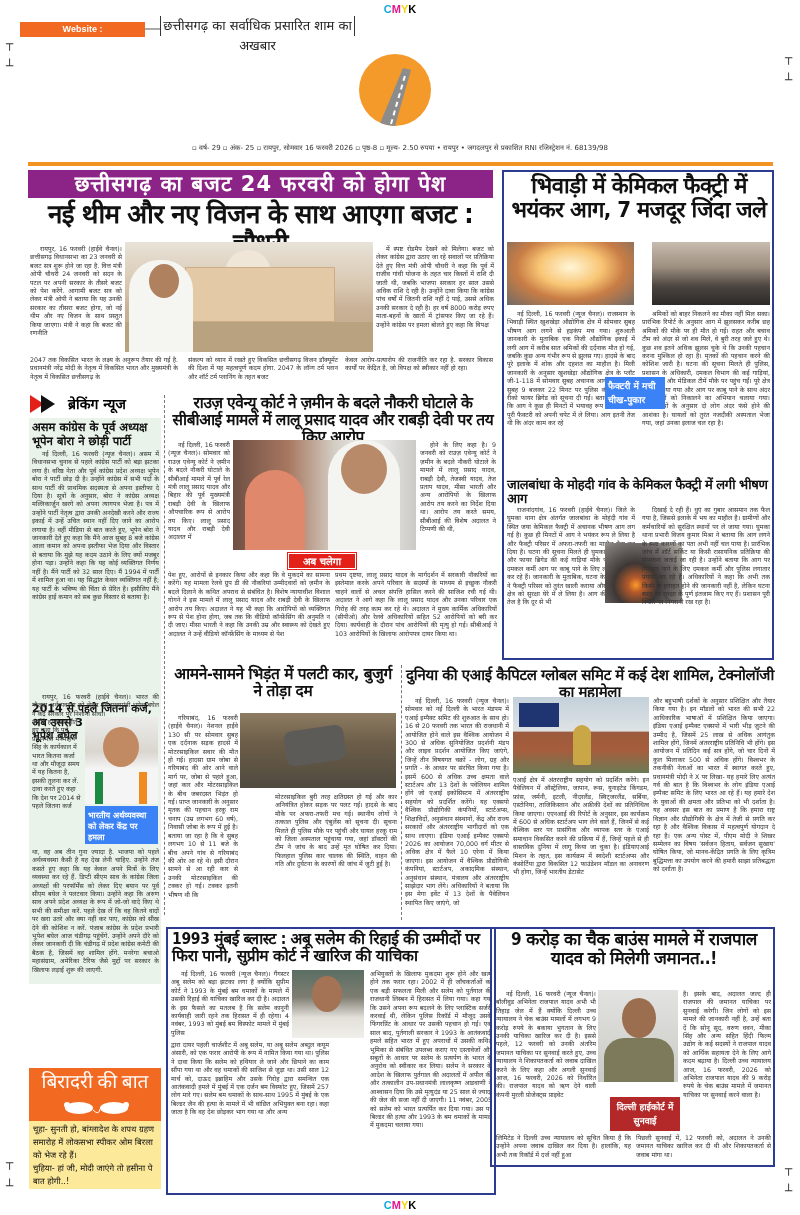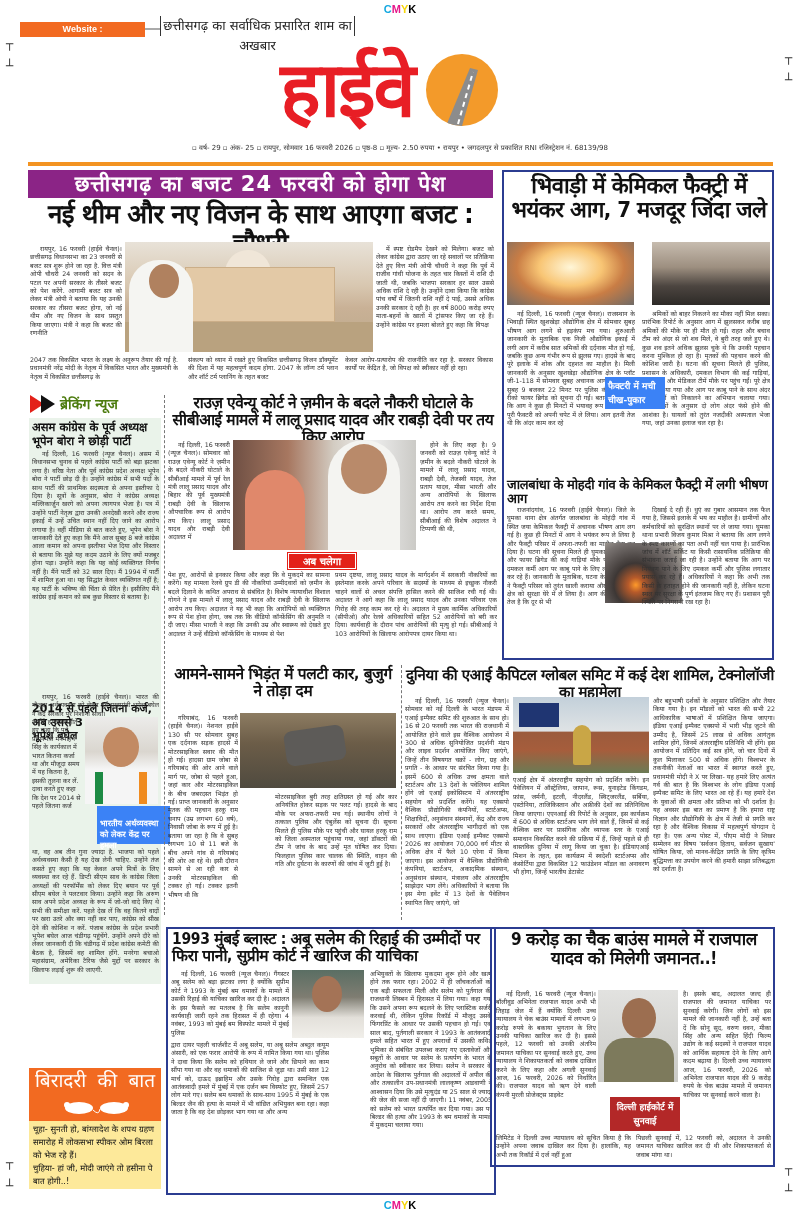--- a/index.html
+++ b/index.html
@@ -34,29 +34,29 @@
   .fire-img1 { left: 507px; top: 242px; width: 127px; height: 63px; background: radial-gradient(ellipse at 50% 40%, #fff6d8 0%, #f8c574 35%, #c97d45 60%, #6f6a66 100%); }
   .fire-img2 { left: 652px; top: 242px; width: 118px; height: 63px; background: linear-gradient(180deg,#c7bcaf 0%,#9d8f80 40%,#4c4540 70%,#2d2a27 100%); }
   .blue-tag { background: #3b82f6; color: #fff; font: bold 11px "DejaVu Sans", sans-serif; text-align: left; line-height: 15px; padding: 2px 3px; }
   .fire-tag { left: 605px; top: 377px; width: 60px; height: 32px; font-size: 9px; line-height: 14px; }
   .jal-headline { left: 507px; top: 478px; width: 262px; font-size: 13px; text-align: left; letter-spacing: -0.3px; }
   .smoke-img { left: 605px; top: 543px; width: 77px; height: 60px; background: radial-gradient(circle at 40% 70%, #ff9a2a 0%, #b65a2a 12%, #3d3735 35%, #787270 70%, #c5c0b5 100%); }
   .breaking { left: 30px; top: 395px; width: 130px; height: 22px; }
   .chev { display: inline-block; width: 0; height: 0; border-top: 9px solid transparent; border-bottom: 9px solid transparent; }
   .chev-red { border-left: 14px solid #e32119; }
   .chev-black { border-left: 14px solid #111; margin-left: -3px; }
-  .breaking-text { font: bold 14px "DejaVu Sans", sans-serif; color: #4d7c0f; vertical-align: top; margin-left: 0; line-height: 18px; }
+  .breaking-text { font: bold 14px "DejaVu Sans", sans-serif; color: #000000; vertical-align: top; margin-left: 8px; line-height: 18px; }
   .green-panel { left: 29px; top: 418px; width: 132px; height: 566px; background: #eaf3ea; }
   .assam-head { left: 32px; top: 420px; width: 128px; font-size: 11.5px; line-height: 14px; color: #111; }
   .debt-head { left: 32px; top: 665px; width: 128px; font-size: 11px; line-height: 13.5px; color: #111; margin-top: 37px; }
   .baghel-img { left: 85px; top: 717px; width: 73px; height: 87px; background: linear-gradient(180deg,#ececea 0%,#dad6cf 40%,#f5f5f5 60%,#f5f5f5 100%); }
   .baghel-face { position: absolute; left: 18px; top: 10px; width: 36px; height: 40px; border-radius: 50%; background: #c28a63; }
   .baghel-scarf { position: absolute; left: 10px; top: 55px; width: 52px; height: 32px; border-left: 8px solid #1d8a44; border-right: 8px solid #f08b1f; }
-  .baghel-tag { left: 85px; top: 806px; width: 73px; height: 38px; font-size: 8px; line-height: 11px; padding-top: 12px; margin-left: 12px; }
-  .biradari { left: 29px; top: 1068px; width: 132px; height: 53px; background: #f26a21; color: #fff; font-family: Liberation Mono, monospace; font-size: 19px; text-align: center; line-height: 28px; }
+  .baghel-tag { left: 85px; top: 806px; width: 73px; height: 38px; font-size: 8px; line-height: 11px; padding-top: 4px; }
+  .biradari { left: 29px; top: 1068px; width: 132px; height: 53px; background: #f26a21; color: #fff; font-family: Liberation Serif, serif; font-size: 19px; text-align: center; line-height: 28px; }
   .mice { position: absolute; left: 30px; top: 28px; width: 75px; height: 20px; }
   .joke { left: 29px; top: 1121px; width: 132px; height: 68px; background: #fde99a; font-size: 8.3px; line-height: 13px; padding: 2px 4px; color: #111; }
   .lalu-headline { left: 168px; top: 395px; width: 330px; font-size: 15.5px; line-height: 18px; text-align: center; letter-spacing: -0.4px; }
   .lalu-img { left: 233px; top: 440px; width: 183px; height: 110px; background: linear-gradient(90deg,#6f5044 0%,#a77760 30%,#d3ccc2 55%,#efefef 75%,#cbcac6 100%); }
   .lalu-p1 { position: absolute; left: 12px; top: 30px; width: 60px; height: 80px; background: #e0886b; border-radius: 30px 30px 0 0; }
   .lalu-p2 { position: absolute; left: 95px; top: 0; width: 72px; height: 110px; background: #f4f4f1; border-radius: 40px 40px 0 0; }
   .lalu-p2h { position: absolute; left: 108px; top: 4px; width: 46px; height: 50px; border-radius: 50%; background: #b98a6a; }
   .red-tag { background: #e32119; color: #fff; font: bold 10px "DejaVu Sans", sans-serif; text-align: center; line-height: 16px; }
   .lalu-tag { left: 288px; top: 553px; width: 68px; height: 16px; border: 1px solid #fff; outline: 1px solid #e32119; }
   .car-headline { left: 168px; top: 666px; width: 230px; font-size: 15.5px; line-height: 19px; text-align: center; letter-spacing: -0.3px; }
@@ -86,21 +86,20 @@
 </div>
 <div class="abs crop" style="left:6px;top:38px;">┬</div>
 <div class="abs crop" style="left:6px;top:60px;">┴</div>
 <div class="abs crop" style="left:785px;top:52px;">┬</div>
 <div class="abs crop" style="left:785px;top:74px;">┴</div>
 
 <div class="abs website">Website : www.highwaychannel.in</div>
 <div class="abs website-line"></div>
 <div class="abs tagline">छत्तीसगढ़ का सर्वाधिक प्रसारित शाम का अखबार</div>
 <div class="abs masthead">
-  <span class="mast-text">हाईवे</span>
   <span class="logo-circle">
     <svg width="72" height="72" viewBox="0 0 72 72">
       <path d="M20 72 L44 14 L52 16 L36 72 Z" fill="#8c8c8c"></path>
       <path d="M32 70 L47 18" stroke="#fff" stroke-width="2" stroke-dasharray="5,4"></path>
     </svg>
   </span>
 </div>
 <div class="abs meta">▫ वर्ष- 29 ▫ अंक- 25 ▫ रायपुर, सोमवार 16 फरवरी 2026 ▫ पृष्ठ-8 ▫ मूल्य- 2.50 रुपया • रायपुर • जगदलपुर से प्रकाशित   RNI रजिस्ट्रेशन नं. 68139/98</div>
 <div class="abs orange-bar"></div>
 

